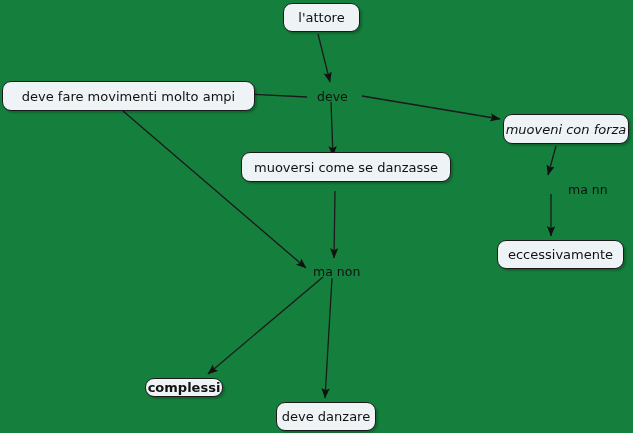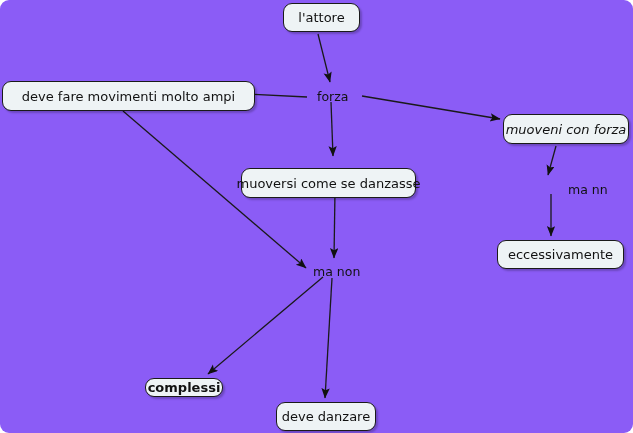--- a/index.html
+++ b/index.html
@@ -47,21 +47,21 @@
     font-size: 12.5px;
     line-height: 1;
     white-space: nowrap;
     background: transparent;
     z-index: 3;
   }
 </style>
 </head>
 <body>
 
-<div id="map-canvas" style="width: 633px; height: 433px; background: #8b5cf6; border-radius: 9px;">
+<div id="map-canvas" style="width: 633px; height: 433px; background: #15803d;">
 
   <svg id="edge-layer" width="633" height="433" viewBox="0 0 633 433" xmlns="http://www.w3.org/2000/svg">
     <defs>
       <marker id="arrowhead" markerWidth="9" markerHeight="9" refX="7.6" refY="3.2" orient="auto" markerUnits="strokeWidth">
         <path d="M 0 0 L 8 3.2 L 0 6.4 L 1.7 3.2 z" fill="#111111"></path>
       </marker>
     </defs>
     <g id="edges-group" stroke="#1a1a1a" stroke-width="1.3" fill="none">
         <line x1="318" y1="34" x2="330" y2="82" marker-end="url(#arrowhead)"></line>
         <line x1="307" y1="97" x2="226" y2="93" marker-end="url(#arrowhead)"></line>
@@ -73,24 +73,24 @@
         <line x1="335" y1="191" x2="334" y2="258" marker-end="url(#arrowhead)"></line>
         <line x1="323" y1="277" x2="208" y2="374" marker-end="url(#arrowhead)"></line>
         <line x1="332" y1="278" x2="325" y2="398" marker-end="url(#arrowhead)"></line>
       </g>
   </svg>
 
   <div id="nodes-group">
       <div class="node" style="left: 283px; top: 3px; width: 77px; height: 29px; background: rgb(238, 243, 245); border-color: rgb(26, 26, 26); color: rgb(17, 17, 17);">l'attore</div>
       <div class="node" style="left: 2px; top: 81px; width: 253px; height: 30px; background: rgb(238, 243, 245); border-color: rgb(26, 26, 26); color: rgb(17, 17, 17);">deve fare movimenti molto ampi</div>
       <div class="node" style="left: 503px; top: 114px; width: 126px; height: 30px; background: rgb(238, 243, 245); border-color: rgb(26, 26, 26); color: rgb(17, 17, 17); font-style: italic;">muoveni con forza</div>
-      <div class="node" style="left: 241px; top: 168px; width: 175px; height: 30px; background: rgb(238, 243, 245); border-color: rgb(26, 26, 26); color: rgb(17, 17, 17);">muoversi come se danzasse</div>
+      <div class="node" style="left: 241px; top: 152px; width: 210px; height: 30px; background: rgb(238, 243, 245); border-color: rgb(26, 26, 26); color: rgb(17, 17, 17);">muoversi come se danzasse</div>
       <div class="node" style="left: 497px; top: 240px; width: 127px; height: 29px; background: rgb(238, 243, 245); border-color: rgb(26, 26, 26); color: rgb(17, 17, 17);">eccessivamente</div>
       <div class="node" style="left: 145px; top: 378px; width: 78px; height: 19px; background: rgb(238, 243, 245); border-color: rgb(26, 26, 26); color: rgb(17, 17, 17); font-weight: bold;">complessi</div>
       <div class="node" style="left: 276px; top: 402px; width: 100px; height: 29px; background: rgb(238, 243, 245); border-color: rgb(26, 26, 26); color: rgb(17, 17, 17);">deve danzare</div>
     </div>
   <div id="labels-group">
-      <div class="link-label" style="left: 317px; top: 91px; color: rgb(17, 17, 17);">forza</div>
+      <div class="link-label" style="left: 317px; top: 91px; color: rgb(17, 17, 17);">deve</div>
       <div class="link-label" style="left: 568px; top: 184px; color: rgb(17, 17, 17);">ma nn</div>
       <div class="link-label" style="left: 313px; top: 266px; color: rgb(17, 17, 17);">ma non</div>
     </div>
 
 </div>
 
 </body></html>

